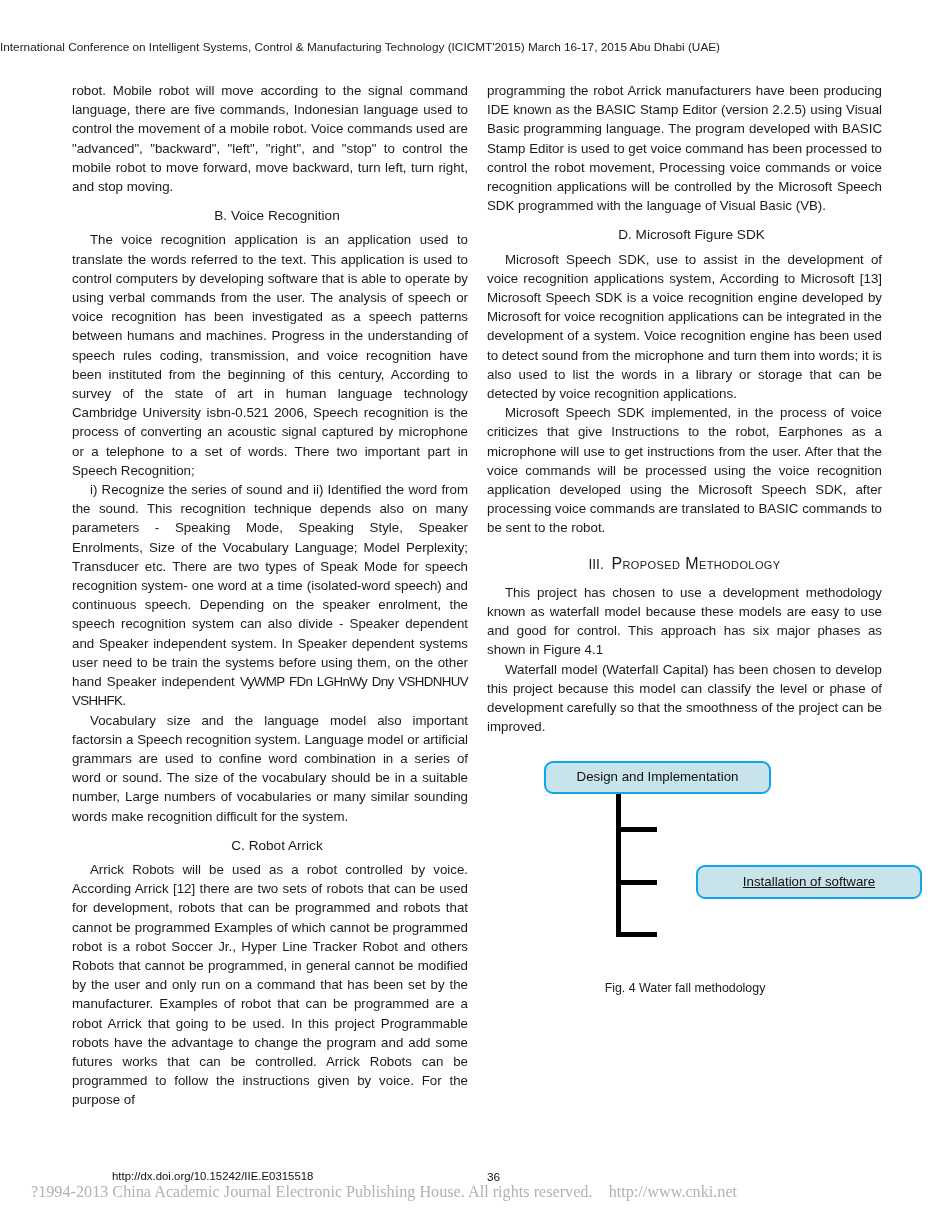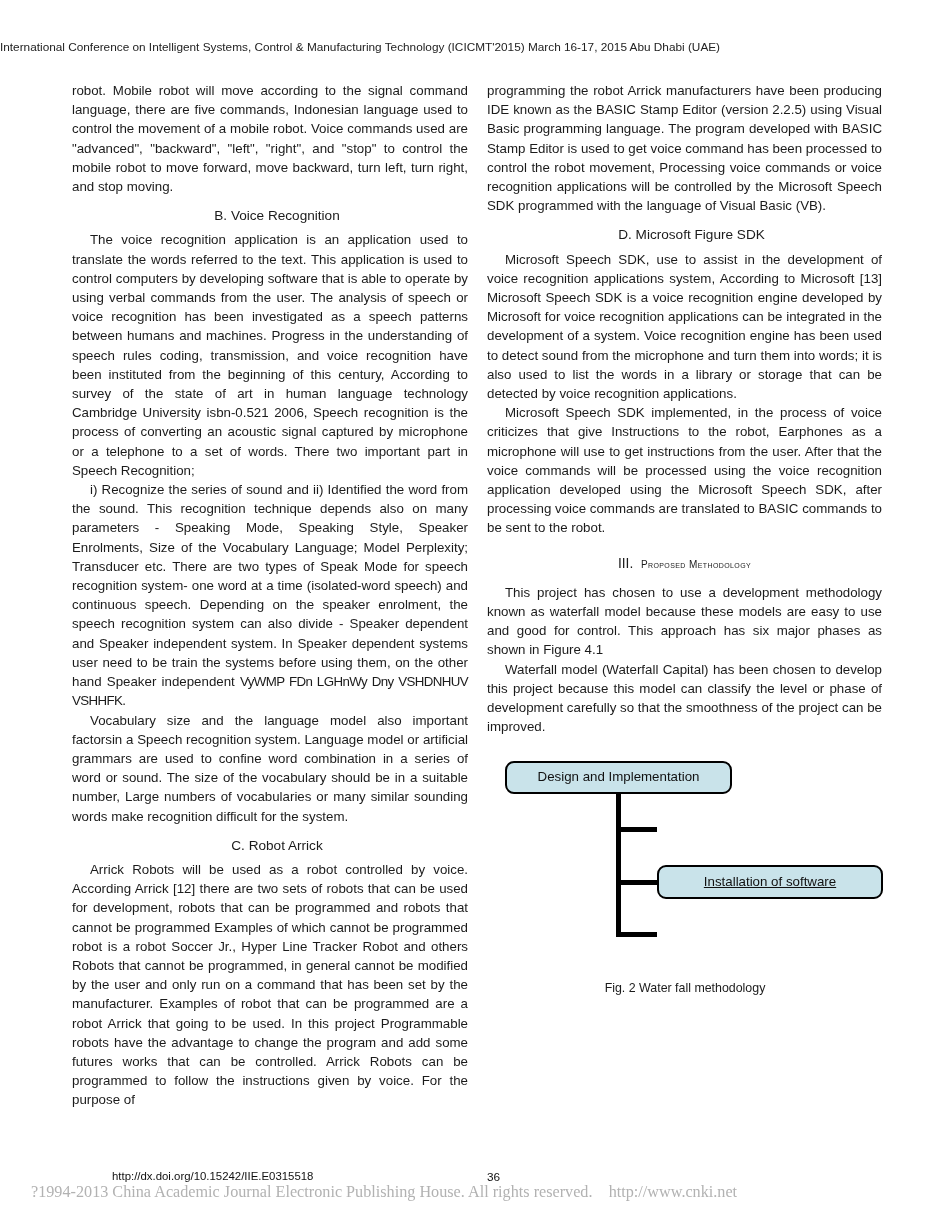--- a/index.html
+++ b/index.html
@@ -29,38 +29,39 @@
     margin:10px 0 5px 14px;
     text-align:center;
   }
   .section-heading{
     text-align:center;
     margin:16px 0 9px 0;
     font-size:13.8px;
   }
   .section-heading .sc{
     font-variant:small-caps;
-    font-size:10px;
+    font-size:16px;
     letter-spacing:0.4px;
   }
   .garbled{letter-spacing:-0.6px;}
   .figure{
     position:relative;
     width:396px;height:242px;
     margin-top:24px;
   }
   .fbox{
     position:absolute;
     background:#c9e3ea;
-    border:2px solid #000000;
+    border:2px solid #0ea5e9;
     border-radius:9px;
     display:flex;align-items:center;justify-content:center;
     font-size:13.3px;color:#111;
     text-indent:0;text-align:center;
     box-sizing:border-box;
+    margin-left:39px;
   }
   .fbox1{left:18px;top:0;width:227px;height:33px;}
   .fbox2{left:170px;top:50px;width:226px;height:36px;}
   .fbox3{left:170px;top:104px;width:226px;height:34px;text-decoration:underline;}
   .fbox4{left:170px;top:157px;width:226px;height:33px;}
   .conn{position:absolute;background:#000;}
   .vline{left:129px;top:33px;width:5px;height:143px;}
   .hline1{left:132px;top:66px;width:38px;height:5px;}
   .hline2{left:132px;top:119px;width:38px;height:5px;}
   .hline3{left:132px;top:171px;width:38px;height:5px;}
@@ -111,21 +112,21 @@
     <p class="para">This project has chosen to use a development methodology known as waterfall model because these models are easy to use and good for control. This approach has six major phases as shown in Figure 4.1</p>
     <p class="para">Waterfall model (Waterfall Capital) has been chosen to develop this project because this model can classify the level or phase of development carefully so that the smoothness of the project can be improved.</p>
 
     <div class="figure">
       <div class="conn vline"></div>
       <div class="conn hline1"></div>
       <div class="conn hline2"></div>
       <div class="conn hline3"></div>
       <div class="fbox fbox1">Design and Implementation</div>
       <div class="fbox fbox3">Installation of software</div>
-      <div class="fig-caption">Fig. 2 Water fall methodology</div>
+      <div class="fig-caption">Fig. 4 Water fall methodology</div>
     </div>
   </div>
 
   <div class="footer-doi">http://dx.doi.org/10.15242/IIE.E0315518</div>
   <div class="footer-pagenum">36</div>
   <div class="footer-cnki">?1994-2013 China Academic Journal Electronic Publishing House. All rights reserved.    http://www.cnki.net</div>
 
 </div>
 
 </body></html>

